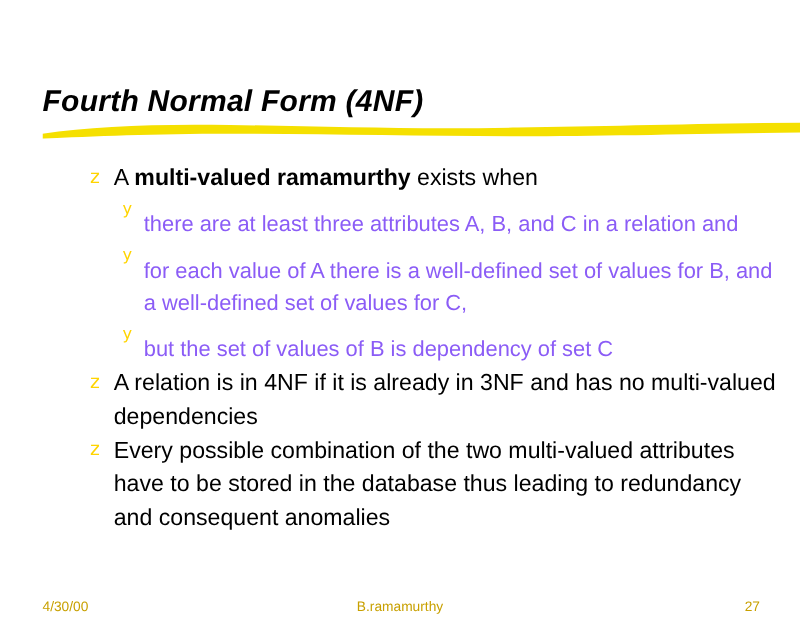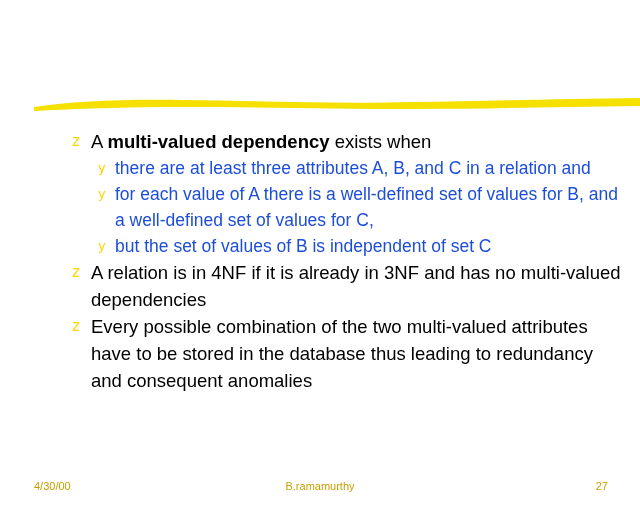--- a/index.html
+++ b/index.html
@@ -76,22 +76,23 @@
     color: #ffd400;
     font-size: 13px;
     line-height: 26px;
     width: 17px;
     flex: none;
     font-family: "DejaVu Sans", sans-serif;
   }
   .lvl2 .text {
     font-size: 17.5px;
     line-height: 26px;
-    color: #1d4ed8;
+    color: #8b5cf6;
     flex: 1;
+    margin-top: 11px;
   }
   .footer {
     position: absolute;
     left: 0;
     top: 480px;
     width: 640px;
     height: 20px;
     font-size: 11px;
     color: #c8a000;
     text-decoration: underline;
@@ -112,44 +113,45 @@
     position: absolute;
     right: 32px;
     top: 0;
   }
 </style>
 </head>
 <body>
 
 <div class="slide">
 
+  <div class="title">Fourth Normal Form (4NF)</div>
 
   <svg class="underline-brush" viewBox="0 0 606 13" preserveAspectRatio="none">
     <path d="M0,9 C40,3 90,1 150,2 C230,3 300,6 380,4 C450,3 520,1 606,0 L606,8 C520,9 450,11 380,11 C300,11 230,9 150,9 C90,9 40,11 0,13 Z" fill="#F5E000"></path>
   </svg>
 
   <div class="content">
 
     <div class="lvl1">
       <span class="bullet">z</span>
-      <span class="text">A <b>multi-valued dependency</b> exists when</span>
+      <span class="text">A <b>multi-valued ramamurthy</b> exists when</span>
     </div>
 
     <div class="sub">
       <div class="lvl2">
         <span class="bullet">y</span>
         <span class="text">there are at least three attributes A, B, and C in a relation and</span>
       </div>
       <div class="lvl2">
         <span class="bullet">y</span>
         <span class="text">for each value of A there is a well-defined set of values for B, and a well-defined set of values for C,</span>
       </div>
       <div class="lvl2">
         <span class="bullet">y</span>
-        <span class="text">but the set of values of B is independent of set C</span>
+        <span class="text">but the set of values of B is dependency of set C</span>
       </div>
     </div>
 
     <div class="lvl1">
       <span class="bullet">z</span>
       <span class="text">A relation is in 4NF if it is already in 3NF and has no multi-valued dependencies</span>
     </div>
 
     <div class="lvl1">
       <span class="bullet">z</span>

